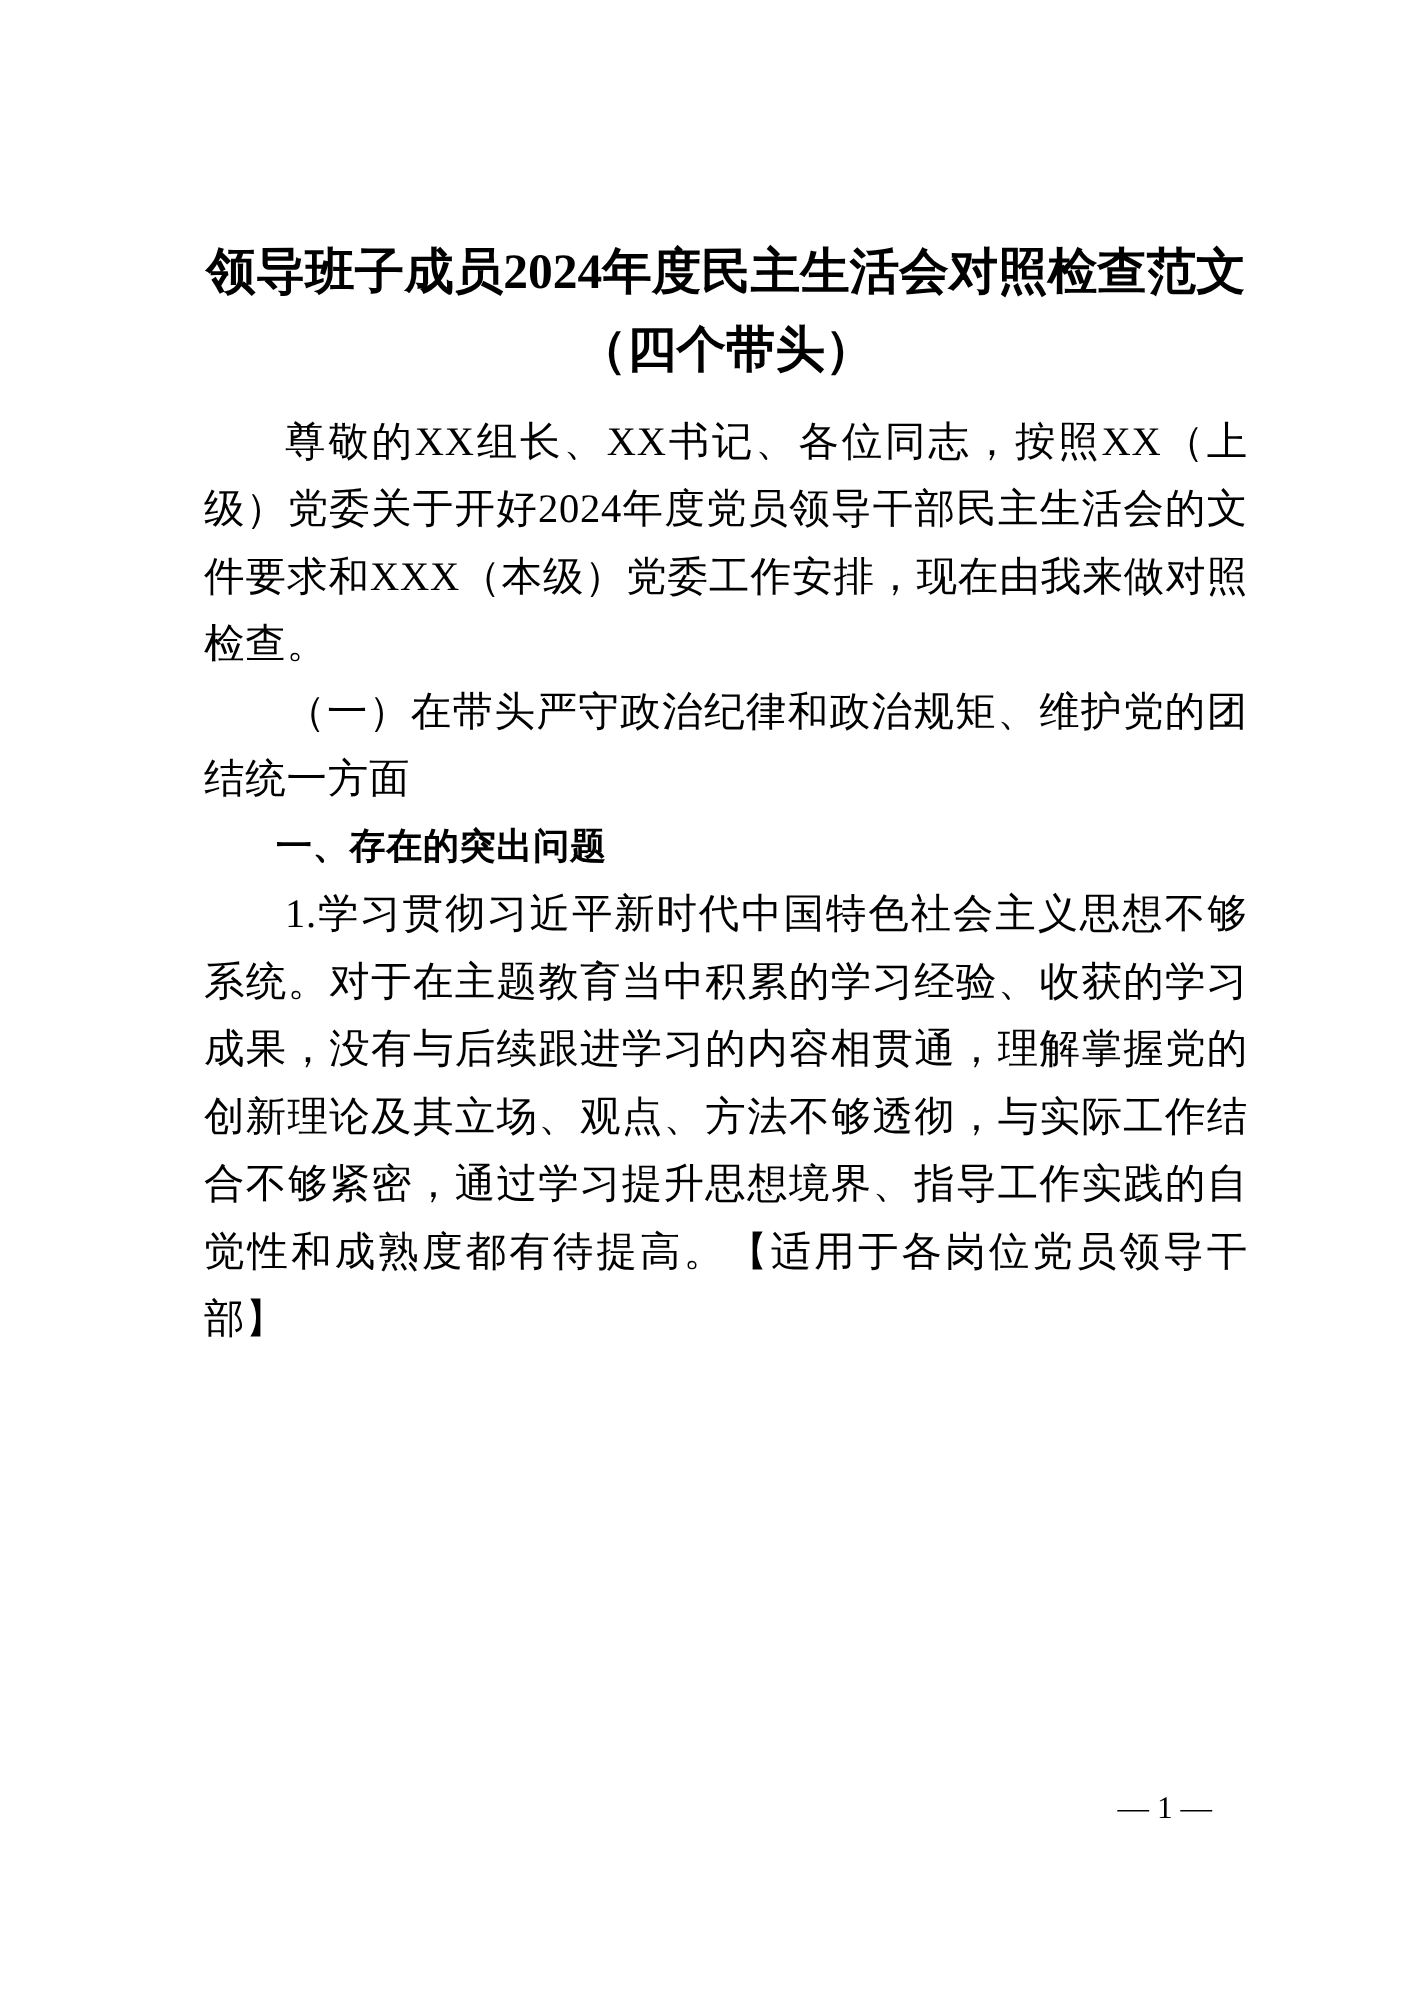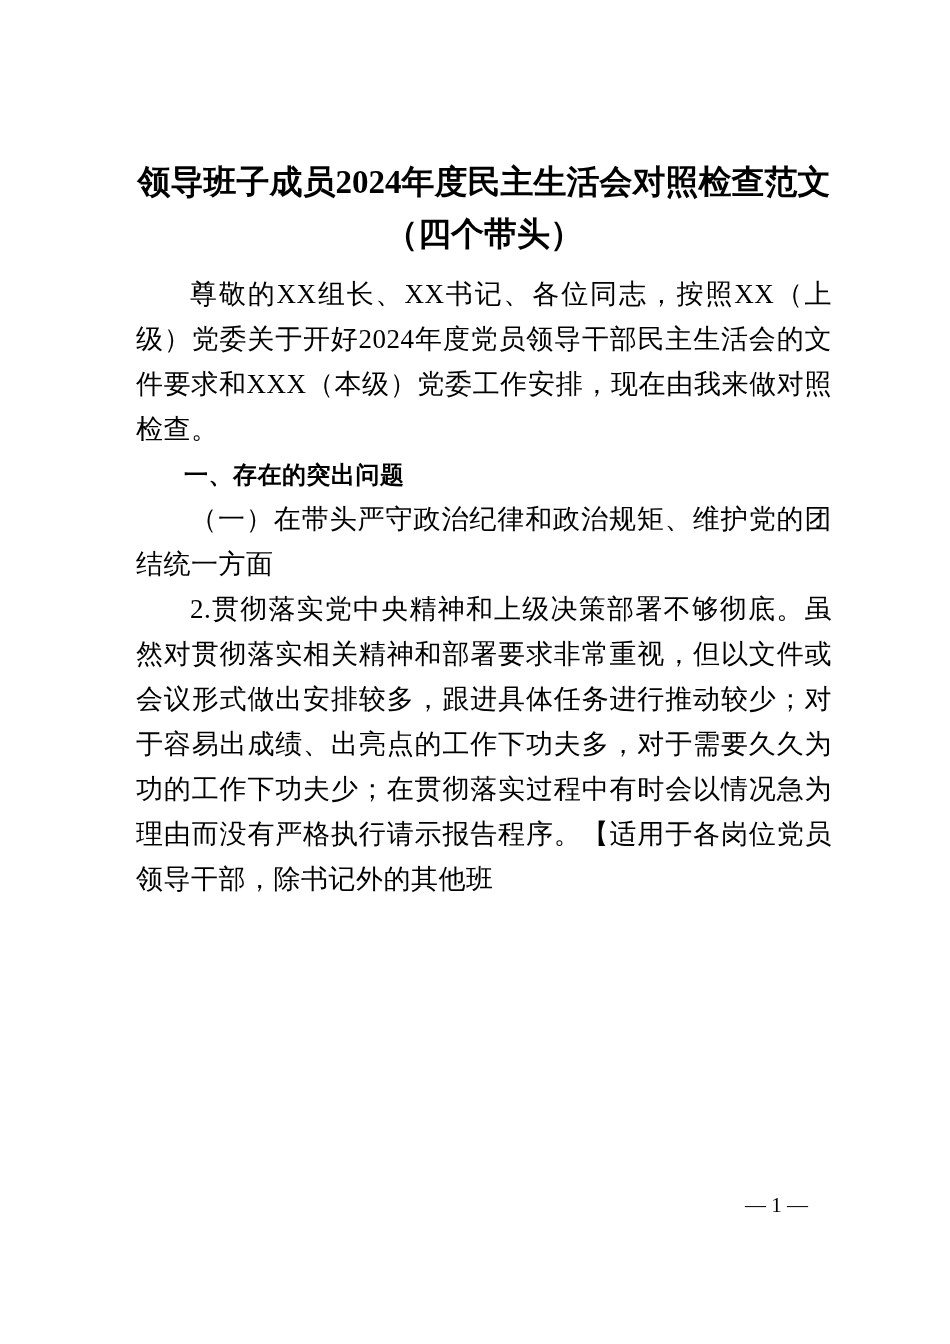--- a/index.html
+++ b/index.html
@@ -67,24 +67,24 @@
 <div class="page">
   <div class="content">
 
     <div class="doc-title">领导班子成员2024年度民主生活会对照检查范文（四个带头）</div>
 
 
     <div class="body-block">
 
       <p class="para">尊敬的XX组长、XX书记、各位同志，按照XX（上级）党委关于开好2024年度党员领导干部民主生活会的文件要求和XXX（本级）党委工作安排，现在由我来做对照检查。</p>
 
+      <p class="para heading-level-2">（一）在带头严守政治纪律和政治规矩、维护党的团结统一方面</p>
+
       <p class="para heading-level-1">一、存在的突出问题</p>
 
-      <p class="para heading-level-2">（一）在带头严守政治纪律和政治规矩、维护党的团结统一方面</p>
+      <p class="para">1.学习贯彻习近平新时代中国特色社会主义思想不够系统。对于在主题教育当中积累的学习经验、收获的学习成果，没有与后续跟进学习的内容相贯通，理解掌握党的创新理论及其立场、观点、方法不够透彻，与实际工作结合不够紧密，通过学习提升思想境界、指导工作实践的自觉性和成熟度都有待提高。【适用于各岗位党员领导干部】</p>
 
-
-      <p class="para">2.贯彻落实党中央精神和上级决策部署不够彻底。虽然对贯彻落实相关精神和部署要求非常重视，但以文件或会议形式做出安排较多，跟进具体任务进行推动较少；对于容易出成绩、出亮点的工作下功夫多，对于需要久久为功的工作下功夫少；在贯彻落实过程中有时会以情况急为理由而没有严格执行请示报告程序。【适用于各岗位党员领导干部，除书记外的其他班</p>
 
     </div>
   </div>
 
   <div class="page-number">— 1 —</div>
 </div>
 
 </body></html>

